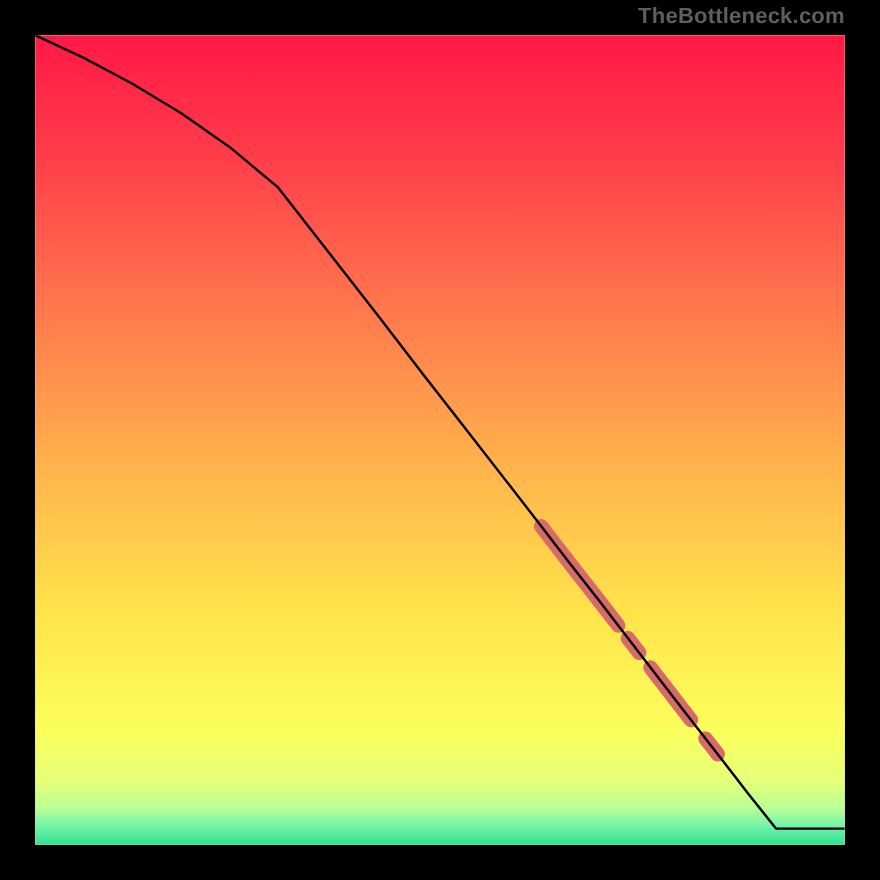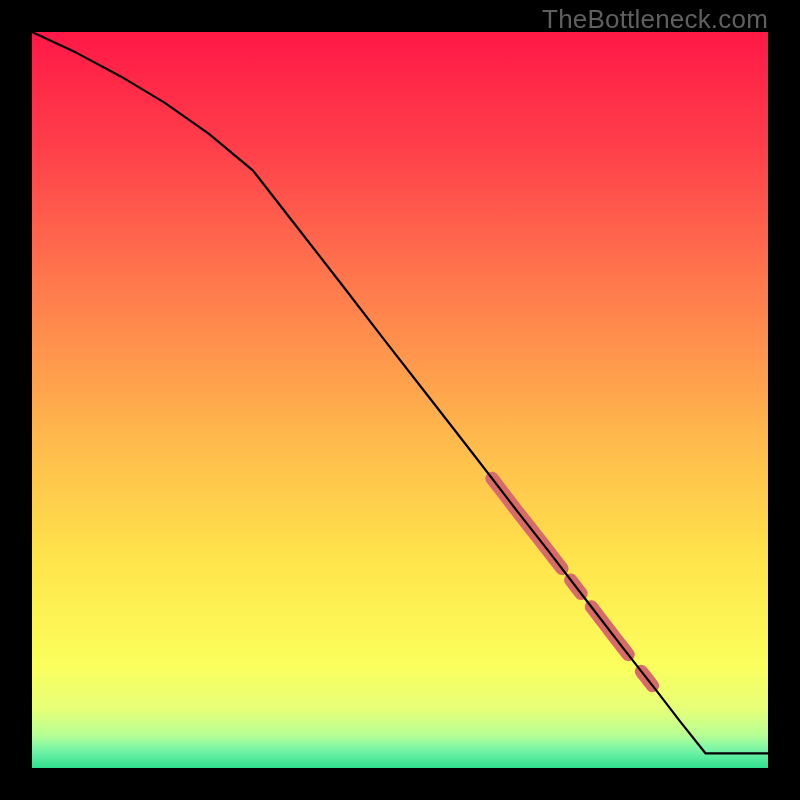--- a/index.html
+++ b/index.html
@@ -24,22 +24,22 @@
     position: absolute;
     left: 0; top: 0; right: 0; bottom: 0;
   }
   #line-layer {
     position: absolute;
     left: 0; top: 0; right: 0; bottom: 0;
   }
   #attribution {
     position: absolute;
     color: #5f5f5f;
-    font-size: 26px;
-    font-weight: 400;
+    font-size: 20px;
+    font-weight: 700;
     letter-spacing: 0.2px;
     white-space: nowrap;
   }
 </style>
 </head>
 <body>
 
 <div id="stage">
   <div id="plot-area" style="left: 32px; top: 32px; width: 736px; height: 736px;">
     <svg id="gradient" viewBox="0 0 736 736" width="736" height="736">

